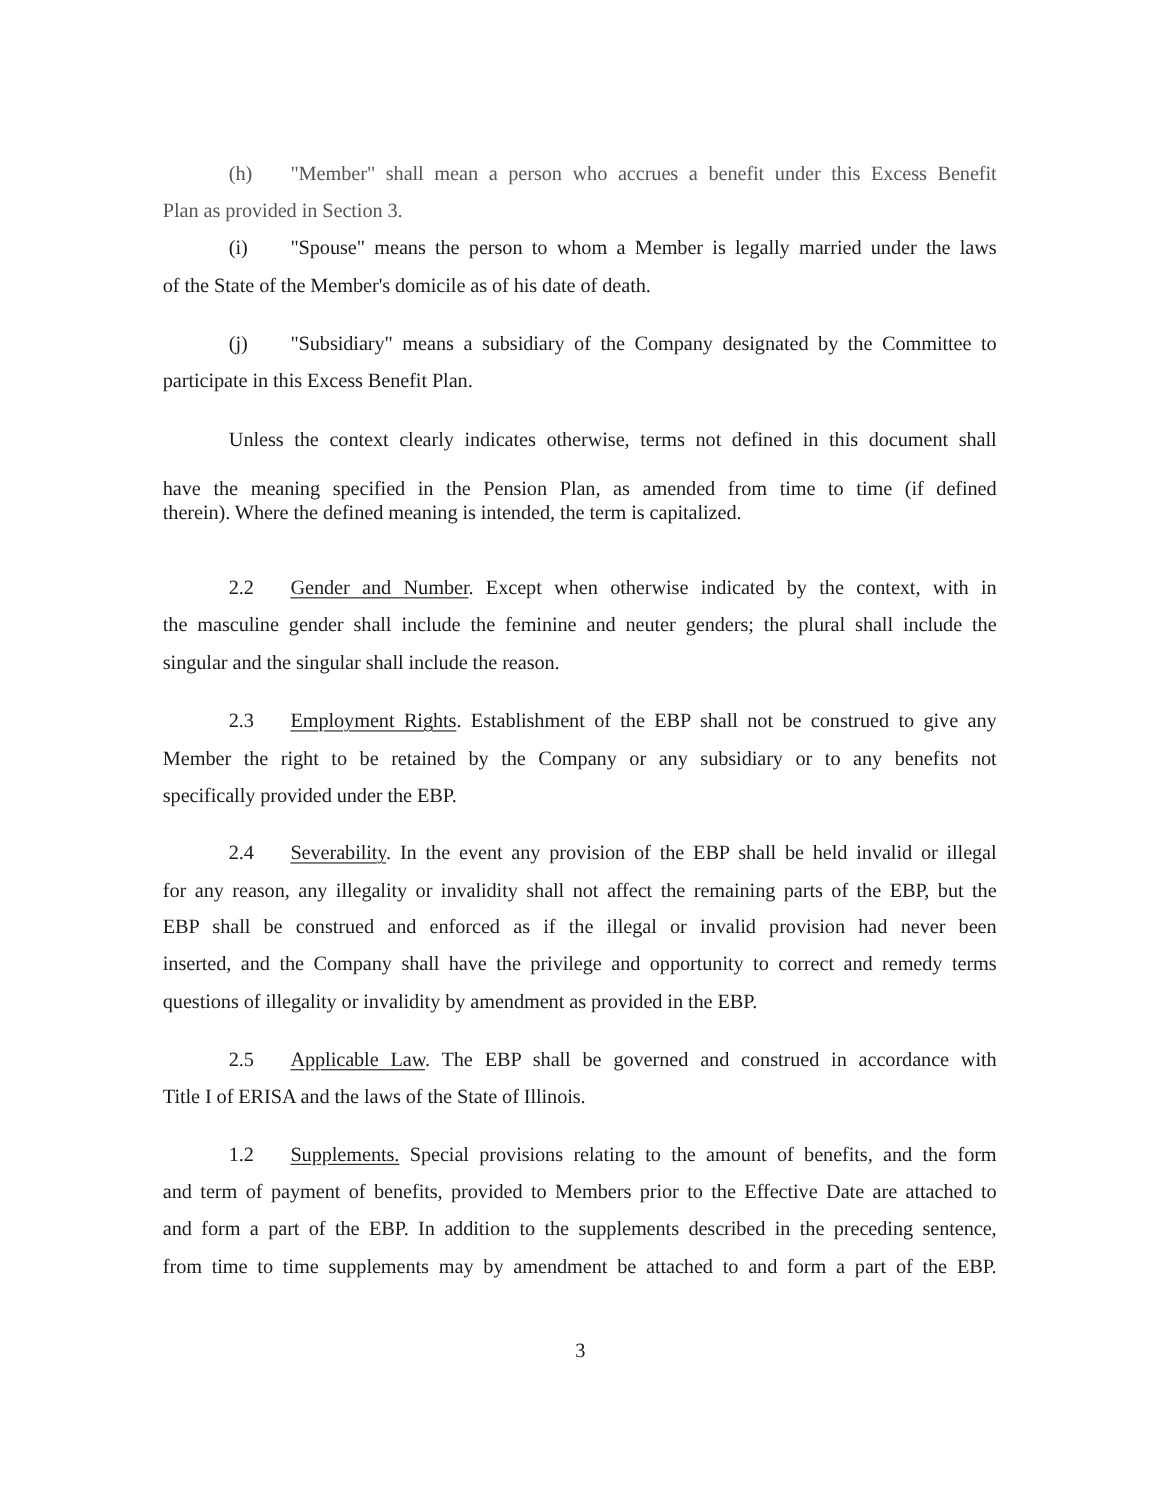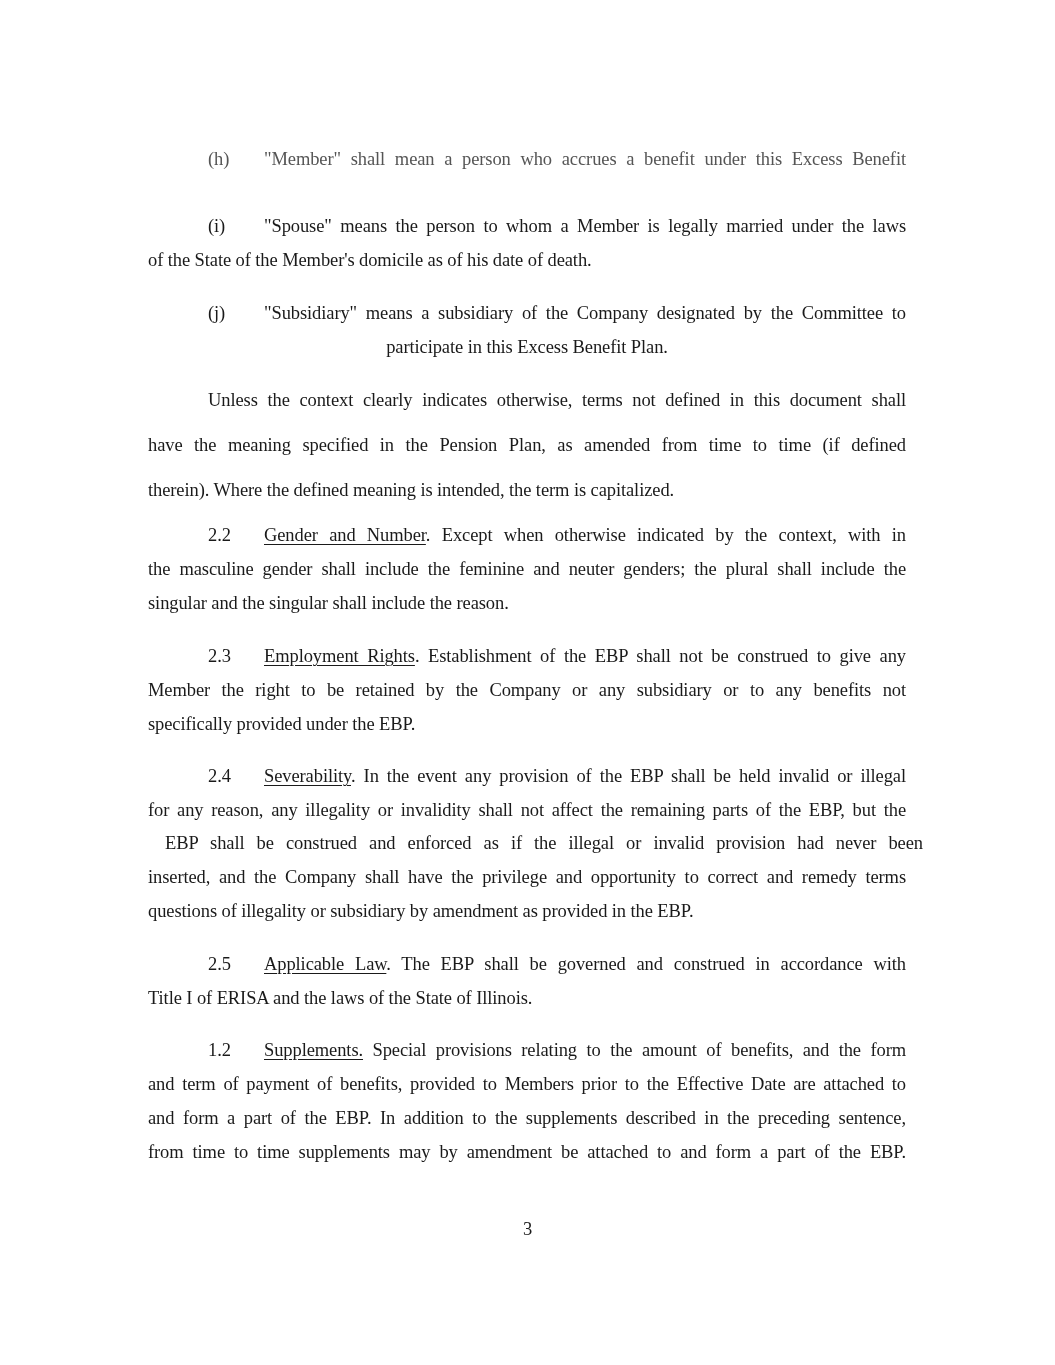--- a/index.html
+++ b/index.html
@@ -51,44 +51,45 @@
       font-size: 18.5px;
       top: 1219px;
     }
   </style>
 </head>
 <body>
 
 <div class="page">
 
   <div class="line indent justify faded" style="top:148px;"><span class="num">(h)</span><span>"Member" shall mean a person who accrues a benefit under this Excess Benefit</span></div>
+  <div class="line faded" style="top:181px;">Plan as provided in Section 3.</div>
 
   <div class="line indent justify" style="top:215px;"><span class="num">(i)</span><span>"Spouse" means the person to whom a Member is legally married under the laws</span></div>
   <div class="line" style="top:249px;">of the State of the Member's domicile as of his date of death.</div>
 
   <div class="line indent justify" style="top:302px;"><span class="num">(j)</span><span>"Subsidiary" means a subsidiary of the Company designated by the Committee to</span></div>
-  <div class="line" style="top:336px;text-align:center;">participate in this Excess Benefit Plan.</div>
+  <div class="line" style="top:336px;">participate in this Excess Benefit Plan.</div>
 
   <div class="line indent justify" style="top:389px;">Unless the context clearly indicates otherwise, terms not defined in this document shall</div>
   <div class="line justify" style="top:434px;">have the meaning specified in the Pension Plan, as amended from time to time (if defined</div>
-  <div class="line" style="top:479px;">therein).  Where the defined meaning is intended, the term is capitalized.</div>
+  <div class="line" style="top:456px;">therein).  Where the defined meaning is intended, the term is capitalized.</div>
 
   <div class="line indent justify" style="top:524px;"><span class="num">2.2</span><span class="u">Gender and Number</span><span>.  Except when otherwise indicated by the context, with in</span></div>
   <div class="line justify" style="top:558px;">the masculine gender shall include the feminine and neuter genders; the plural shall include the</div>
   <div class="line" style="top:592px;">singular and the singular shall include the reason.</div>
 
   <div class="line indent justify" style="top:645px;"><span class="num">2.3</span><span class="u">Employment Rights</span><span>.  Establishment of the EBP shall not be construed to give any</span></div>
   <div class="line justify" style="top:679px;">Member the right to be retained by the Company or any subsidiary or to any benefits not</div>
   <div class="line" style="top:713px;">specifically provided under the EBP.</div>
 
   <div class="line indent justify" style="top:765px;"><span class="num">2.4</span><span class="u">Severability</span><span>.  In the event any provision of the EBP shall be held invalid or illegal</span></div>
   <div class="line justify" style="top:799px;">for any reason, any illegality or invalidity shall not affect the remaining parts of the EBP, but the</div>
-  <div class="line justify" style="top:832px;margin-left:17px;">EBP shall be construed and enforced as if the illegal or invalid provision had never been</div>
+  <div class="line justify" style="top:832px;">EBP shall be construed and enforced as if the illegal or invalid provision had never been</div>
   <div class="line justify" style="top:866px;">inserted, and the Company shall have the privilege and opportunity to correct and remedy terms</div>
-  <div class="line" style="top:900px;">questions of illegality or subsidiary by amendment as provided in the EBP.</div>
+  <div class="line" style="top:900px;">questions of illegality or invalidity by amendment as provided in the EBP.</div>
 
   <div class="line indent justify" style="top:953px;"><span class="num">2.5</span><span class="u">Applicable Law</span><span>.  The EBP shall be governed and construed in accordance with</span></div>
   <div class="line" style="top:987px;">Title I of ERISA and the laws of the State of Illinois.</div>
 
   <div class="line indent justify" style="top:1039px;"><span class="num">1.2</span><span class="u">Supplements.</span><span>  Special provisions relating to the amount of benefits, and the form</span></div>
   <div class="line justify" style="top:1073px;">and term of payment of benefits, provided to Members prior to the Effective Date are attached to</div>
   <div class="line justify" style="top:1107px;">and form a part of the EBP.  In addition to the supplements described in the preceding sentence,</div>
   <div class="line justify" style="top:1141px;">from time to time supplements may by amendment be attached to and form a part of the EBP.</div>
 
   <div class="pagenum">3</div>

